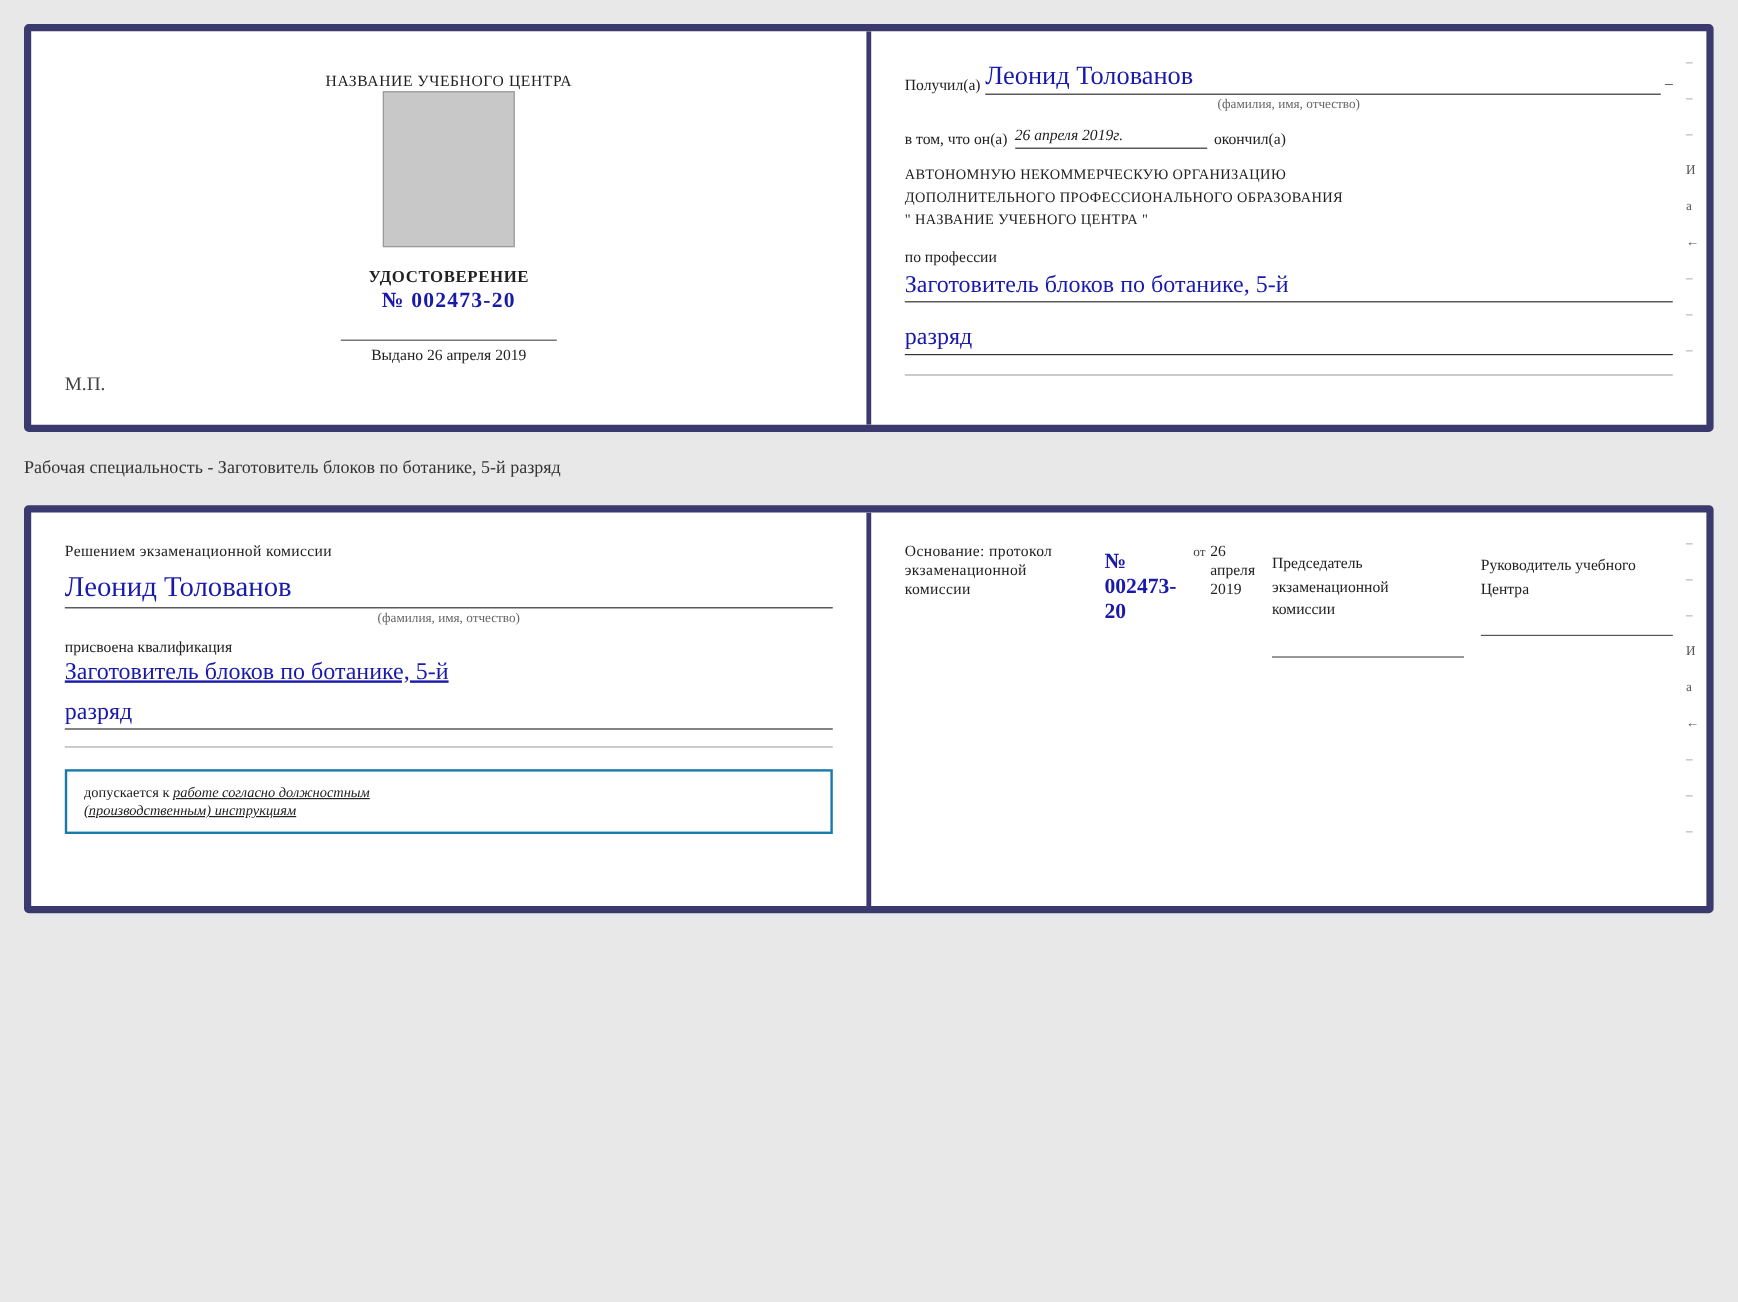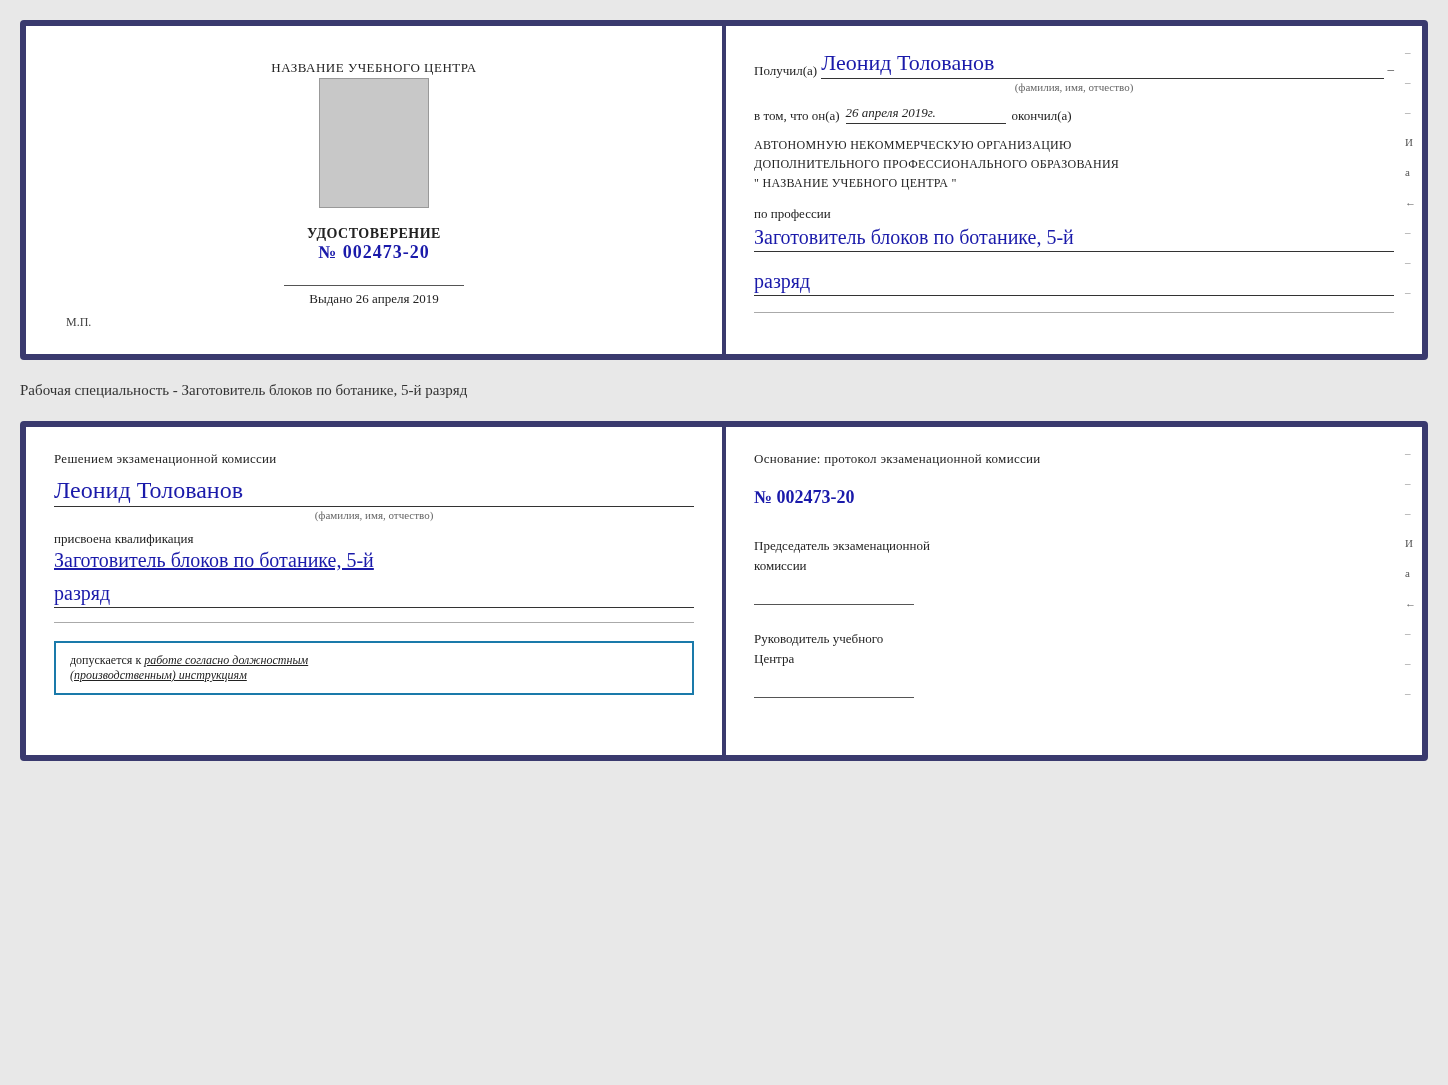--- a/index.html
+++ b/index.html
@@ -92,25 +92,24 @@
     }
 
     .doc1-issued-block {
       font-size: 13px;
       color: #222;
       text-align: left;
       margin-bottom: 4px;
     }
 
     .doc1-stamp-area {
-      font-size: 12px;
+      font-size: 16px;
       color: #444;
       align-self: flex-start;
       margin-top: 4px;
-      margin-left: 12px;
     }
 
     
     .doc1 .doc-right {
       display: flex;
       flex-direction: column;
       justify-content: flex-start;
       gap: 12px;
       font-size: 13px;
       color: #222;
@@ -283,21 +282,20 @@
     }
 
     .stamp-admitted .italic-text {
       font-style: italic;
       text-decoration: underline;
     }
 
     
     .doc2 .doc-right {
       display: flex;
-      flex-direction: column;
       gap: 14px;
       font-size: 13px;
       color: #222;
     }
 
     .basis-line {
       font-size: 13px;
       letter-spacing: 0.3px;
     }
 
@@ -456,20 +454,24 @@
       </div>
     </div>
 
     <div class="doc-divider"></div>
 
     <div class="doc-right" style="position:relative;">
       <div class="basis-line">Основание: протокол экзаменационной комиссии</div>
 
       <div class="protocol-number">№ 002473-20</div>
 
+      <div class="from-date-line">
+        <span class="from-date-prefix">от</span>
+        <span class="from-date-value">26 апреля 2019</span>
+      </div>
 
       <div class="signature-block">
         <div class="signature-label">
           <span>Председатель экзаменационной</span><br>
           <span>комиссии</span>
         </div>
         <div class="signature-line"></div>
       </div>
 
       <div class="signature-block" style="margin-top:10px;">

